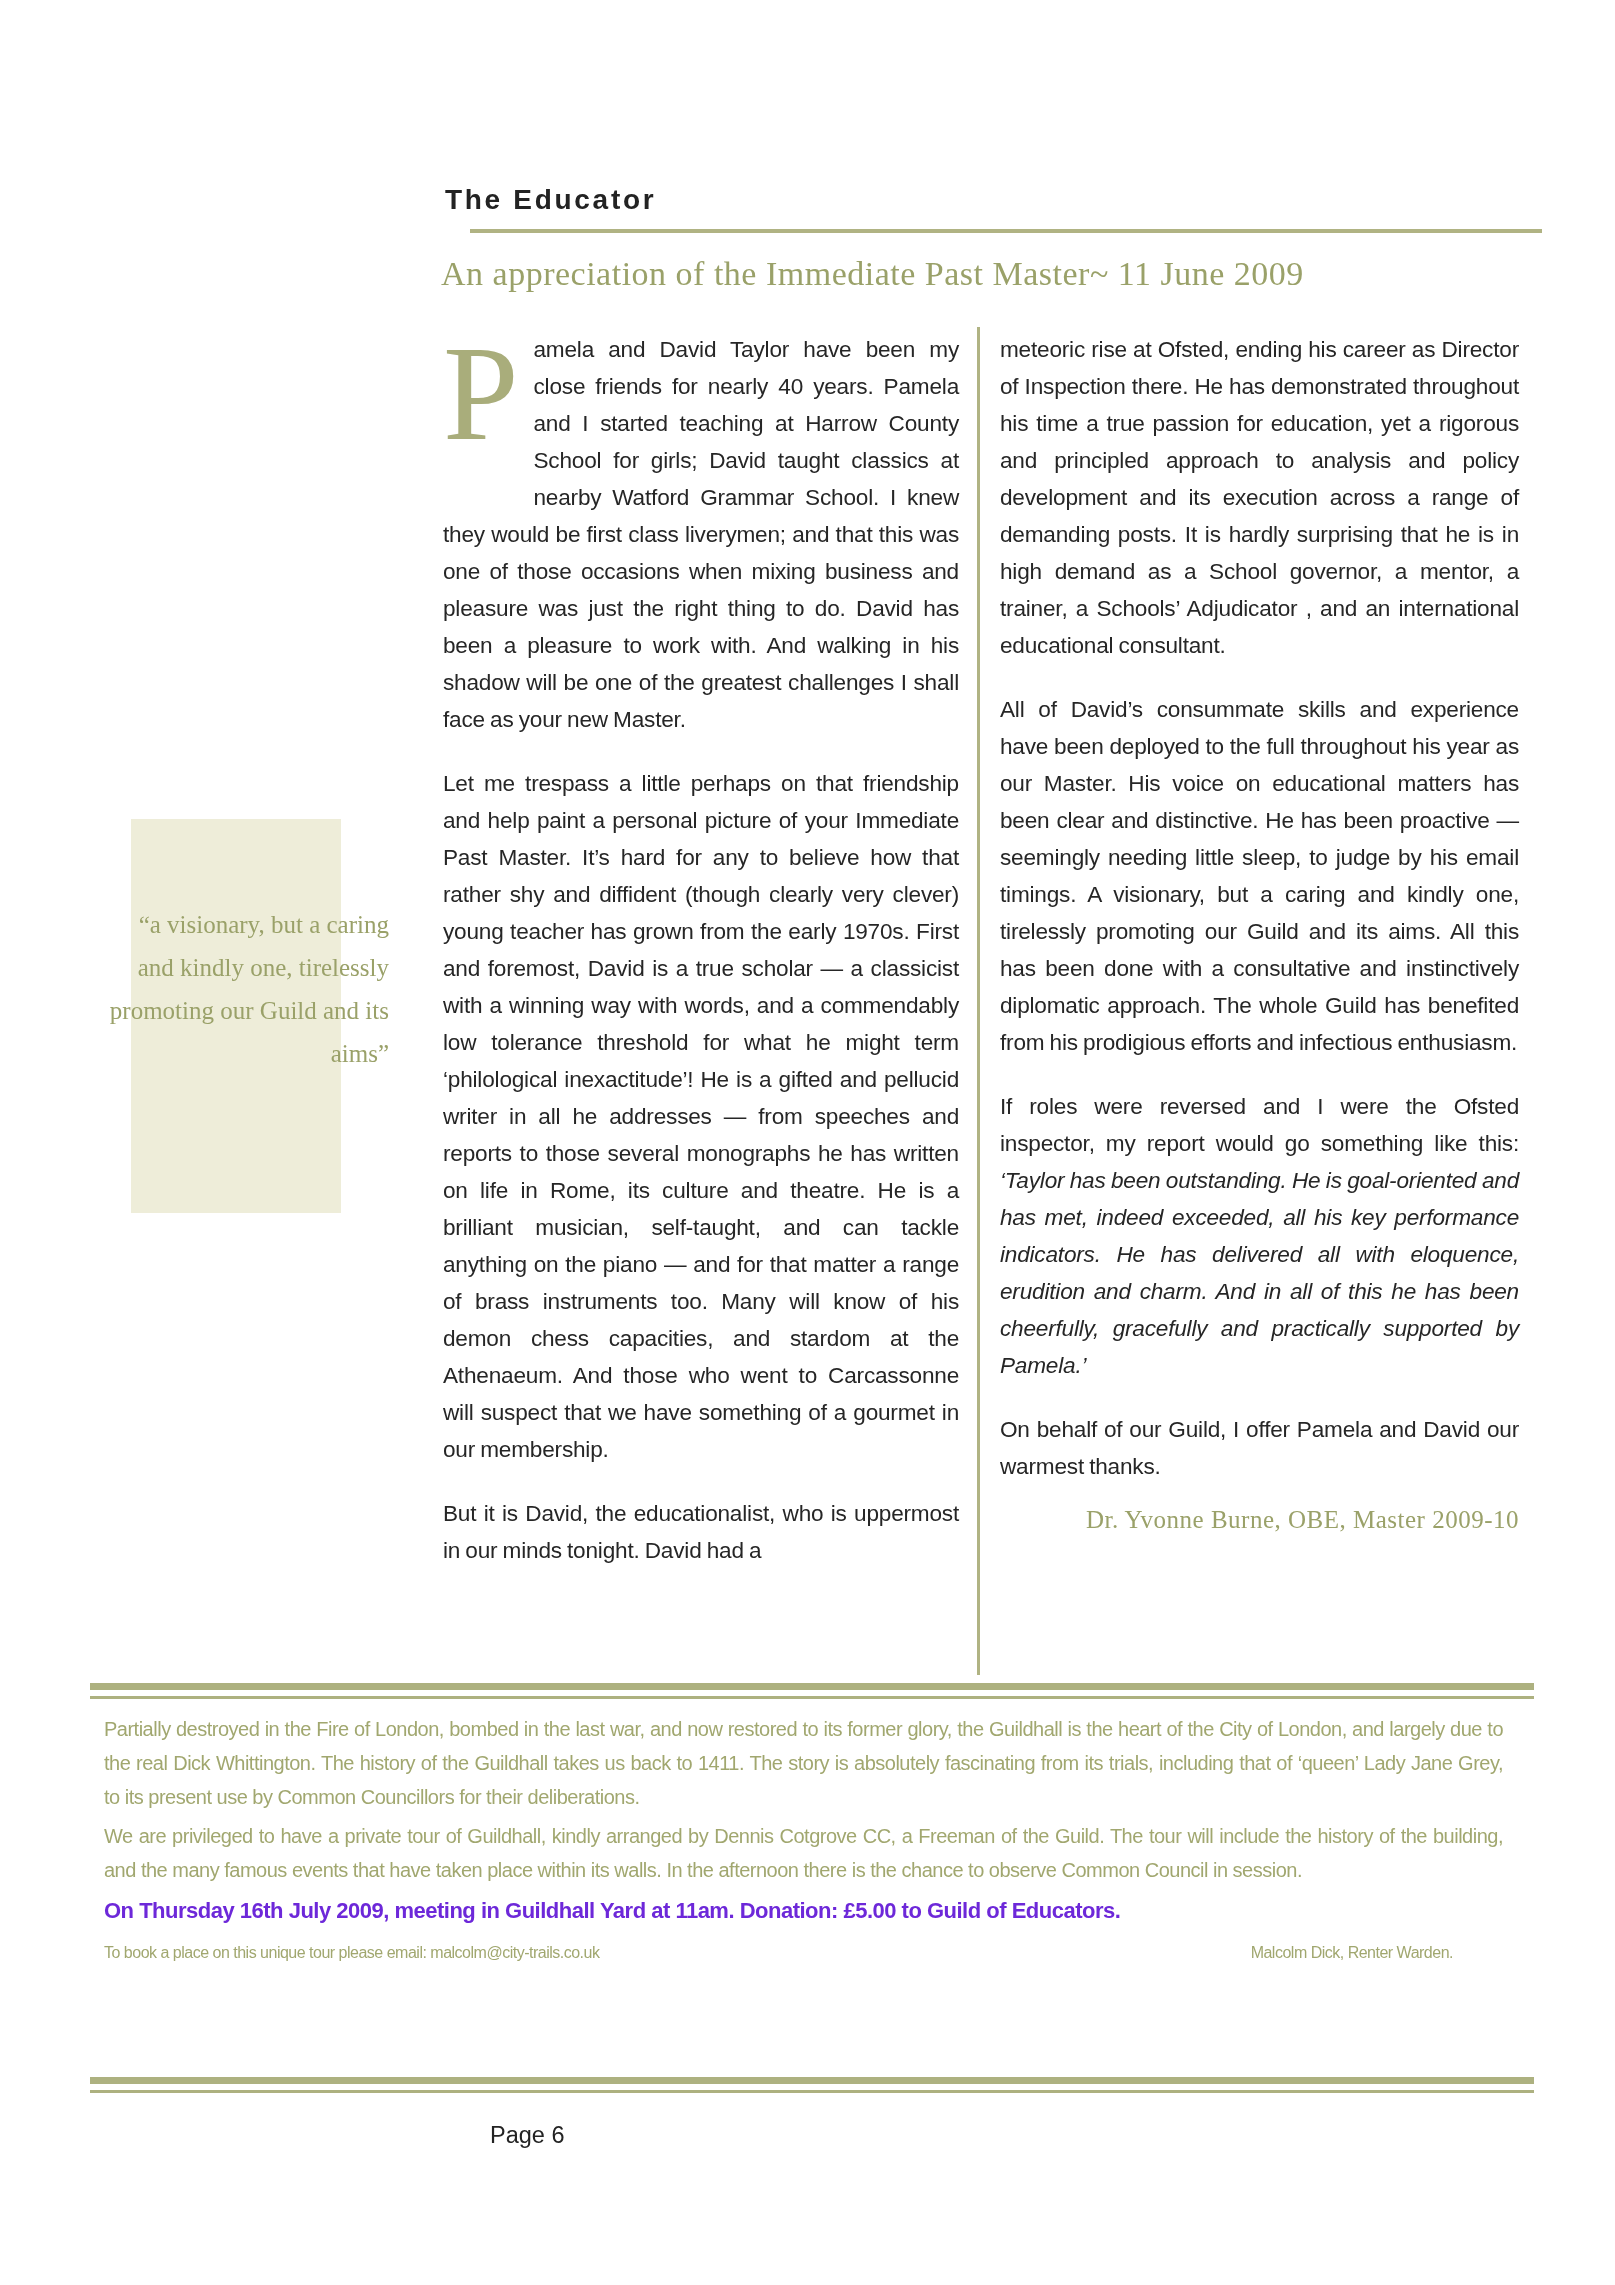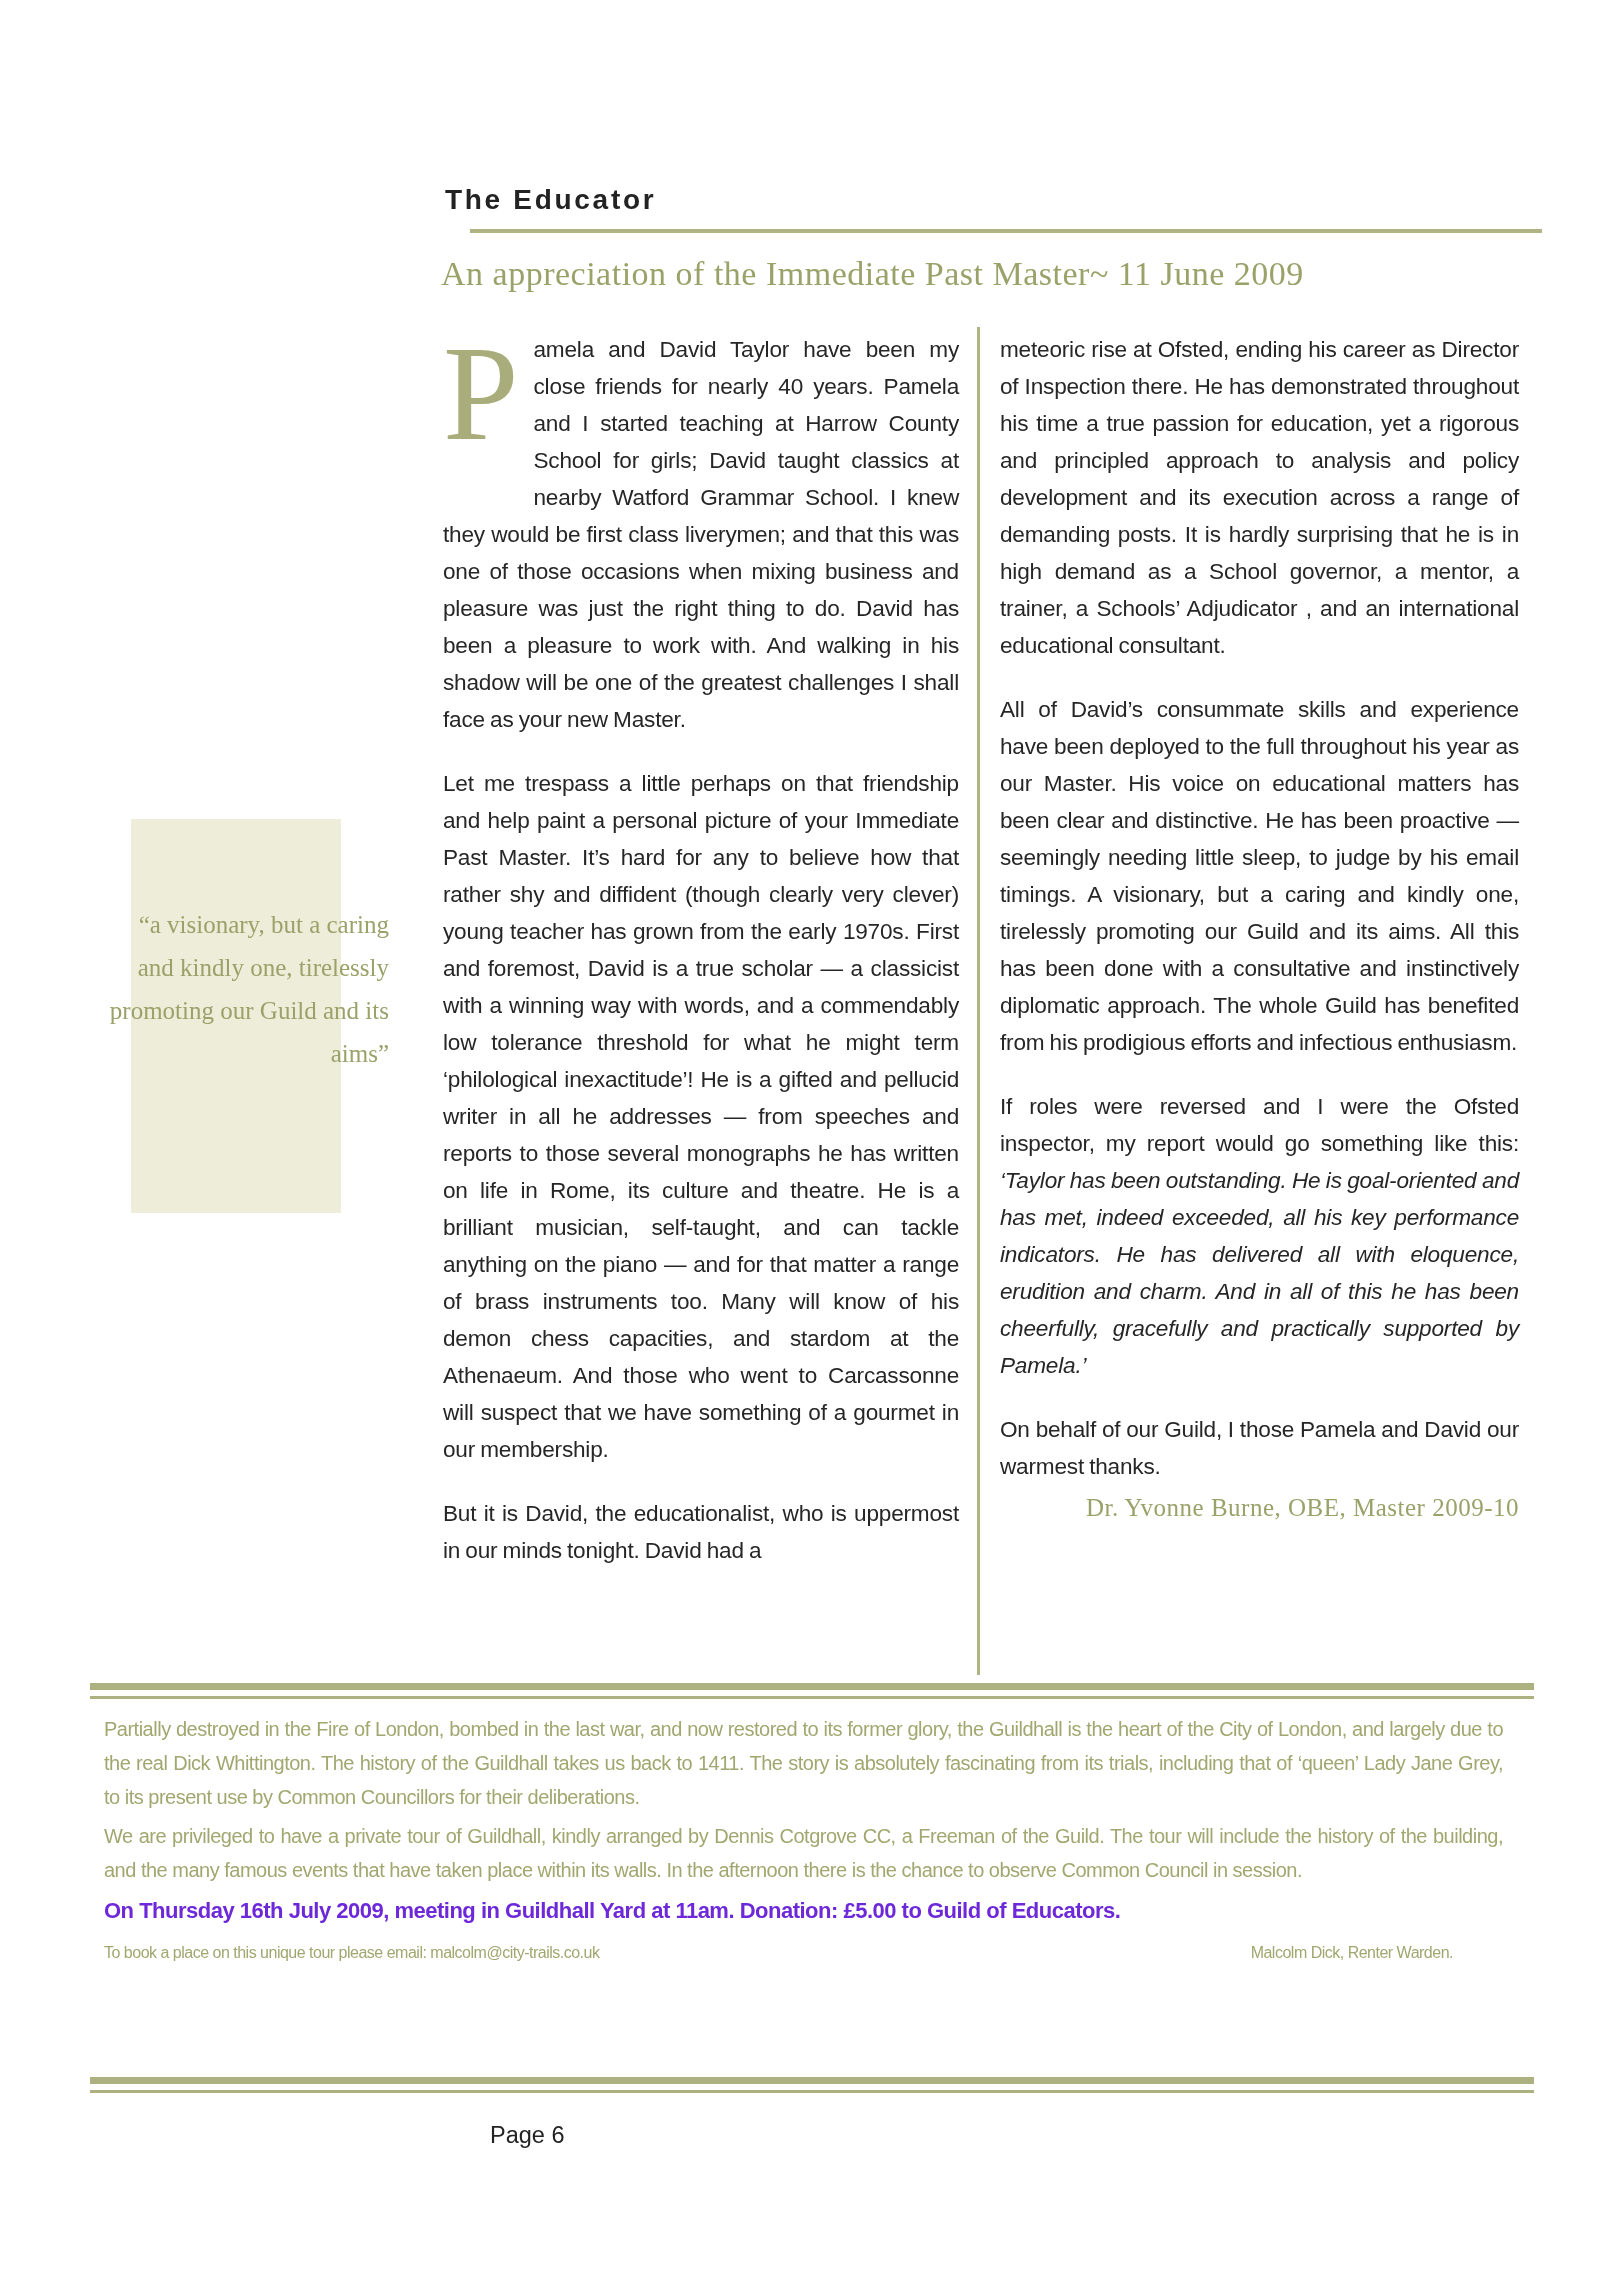--- a/index.html
+++ b/index.html
@@ -43,21 +43,21 @@
   }
   .dropcap{
     float:left;width:76px;height:145px;
     font-family:"Liberation Serif", serif;
     font-size:136px;line-height:116px;color:#a9ad7b;
     margin:3.6px 14.5px 0 0;
   }
   .report-quote{font-style:italic;}
 
   .signature{
-    margin-top:9px;text-align:right;
+    margin-top:21px;text-align:right;
     font-family:"Liberation Serif", serif;
     font-size:25px;color:#9aa169;letter-spacing:0.5px;
   }
 
   
   .quote-box{
     position:absolute;left:131px;top:819px;width:210px;height:394px;
     background:#eeedd9;
   }
   .pull-quote{
@@ -120,21 +120,21 @@
   <div class="col col-left">
     <p><span class="dropcap">P</span><span>amela and David Taylor have been my close friends for nearly 40 years. Pamela and I started teaching at Harrow County School for girls; David taught classics at nearby Watford Grammar School. I knew they would be first class liverymen; and that this was one of those occasions when mixing business and pleasure was just the right thing to do. David has been a pleasure to work with. And walking in his shadow will be one of the greatest challenges I shall face as your new Master.</span></p>
     <p>Let me trespass a little perhaps on that friendship and help paint a personal picture of your Immediate Past Master. It’s hard for any to believe how that rather shy and diffident (though clearly very clever) young teacher has grown from the early 1970s. First and foremost, David is a true scholar — a classicist with a winning way with words, and a commendably low tolerance threshold for what he might term ‘philological inexactitude’! He is a gifted and pellucid writer in all he addresses — from speeches and reports to those several monographs he has written on life in Rome, its culture and theatre. He is a brilliant musician, self-taught, and can tackle anything on the piano — and for that matter a range of brass instruments too. Many will know of his demon chess capacities, and stardom at the Athenaeum. And those who went to Carcassonne will suspect that we have something of a gourmet in our membership.</p>
     <p>But it is David, the educationalist, who is uppermost in our minds tonight. David had a</p>
   </div>
 
   <div class="col col-right">
     <p>meteoric rise at Ofsted, ending his career as Director of Inspection there. He has demonstrated throughout his time a true passion for education, yet a rigorous and principled approach to analysis and policy development and its execution across a range of demanding posts. It is hardly surprising that he is in high demand as a School governor, a mentor, a trainer, a Schools’ Adjudicator , and an international educational consultant.</p>
     <p>All of David’s consummate skills and experience have been deployed to the full throughout his year as our Master. His voice on educational matters has been clear and distinctive. He has been proactive — seemingly needing little sleep, to judge by his email timings. A visionary, but a caring and kindly one, tirelessly promoting our Guild and its aims. All this has been done with a consultative and instinctively diplomatic approach. The whole Guild has benefited from his prodigious efforts and infectious enthusiasm.</p>
     <p><span>If roles were reversed and I were the Ofsted inspector, my report would go something like this: </span><span class="report-quote">‘Taylor has been outstanding. He is goal-oriented and has met, indeed exceeded, all his key performance indicators. He has delivered all with eloquence, erudition and charm. And in all of this he has been cheerfully, gracefully and practically supported by Pamela.’</span></p>
-    <p>On behalf of our Guild, I those Pamela and David our warmest thanks.</p>
+    <p>On behalf of our Guild, I offer Pamela and David our warmest thanks.</p>
     <div class="signature">Dr. Yvonne Burne, OBE, Master 2009-10</div>
   </div>
 
   <div class="double-rule divider-mid"></div>
 
   <div class="whit">
     <p>Partially destroyed in the Fire of London, bombed in the last war, and now restored to its former glory, the Guildhall is the heart of the City of London, and largely due to the real Dick Whittington. The history of the Guildhall takes us back to 1411.  The story is absolutely fascinating from its trials, including that of ‘queen’ Lady Jane Grey, to its present use by Common Councillors for their deliberations.</p>
     <p>We are privileged to have a private tour of Guildhall, kindly arranged by Dennis Cotgrove CC, a Freeman of the Guild. The tour will include the history of the building, and the many famous events that have taken place within its walls. In the afternoon there is the chance to observe Common Council in session.</p>
     <div class="event-line">On Thursday 16th July 2009, meeting in Guildhall Yard at 11am. Donation: £5.00 to Guild of Educators.</div>
     <div class="booking-row">

